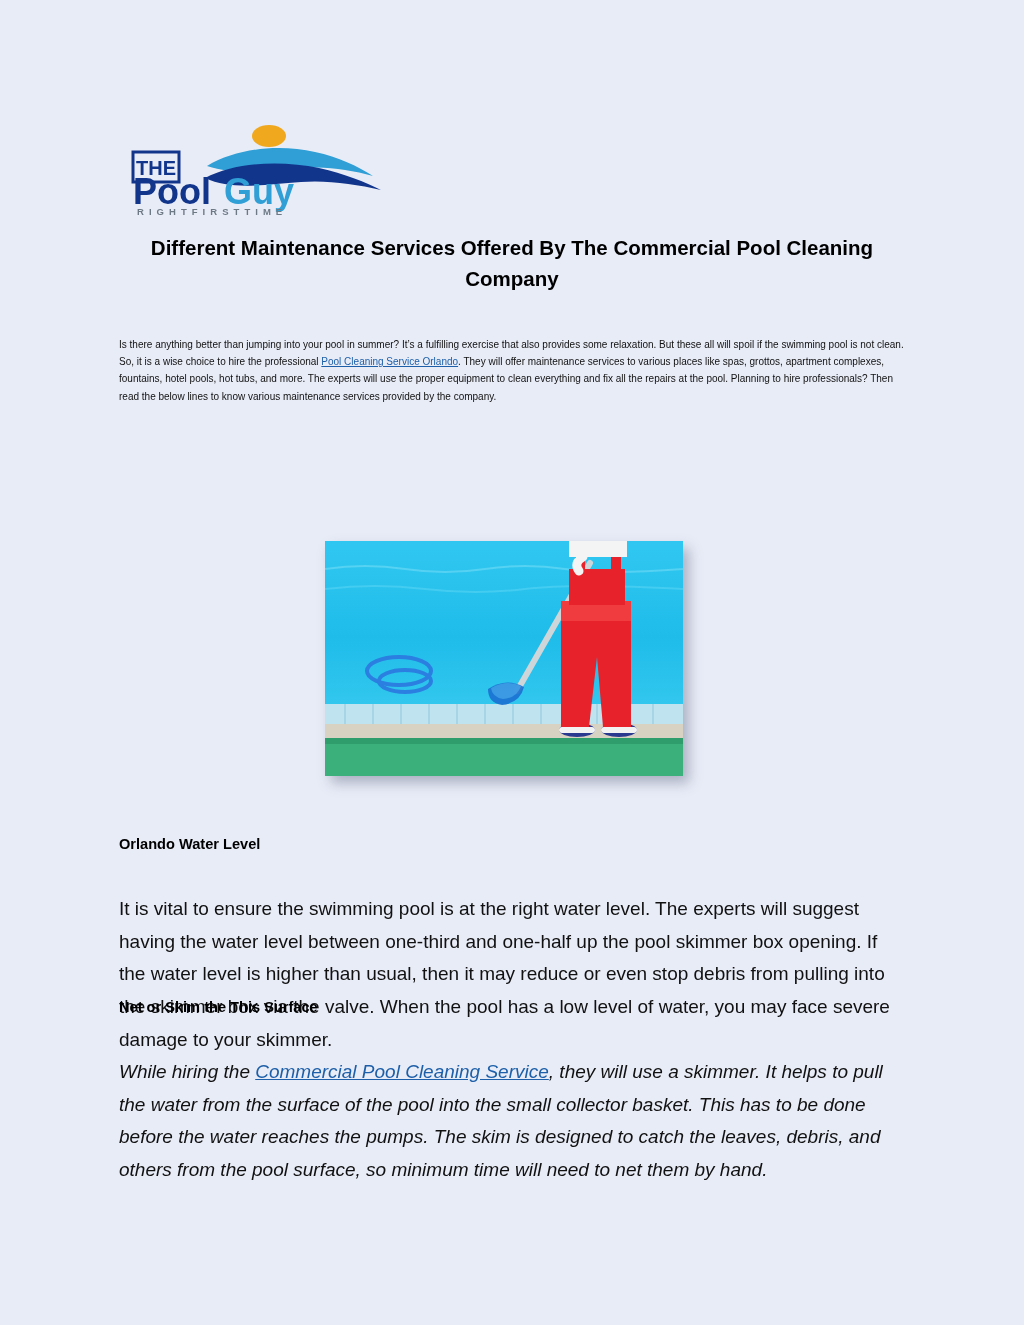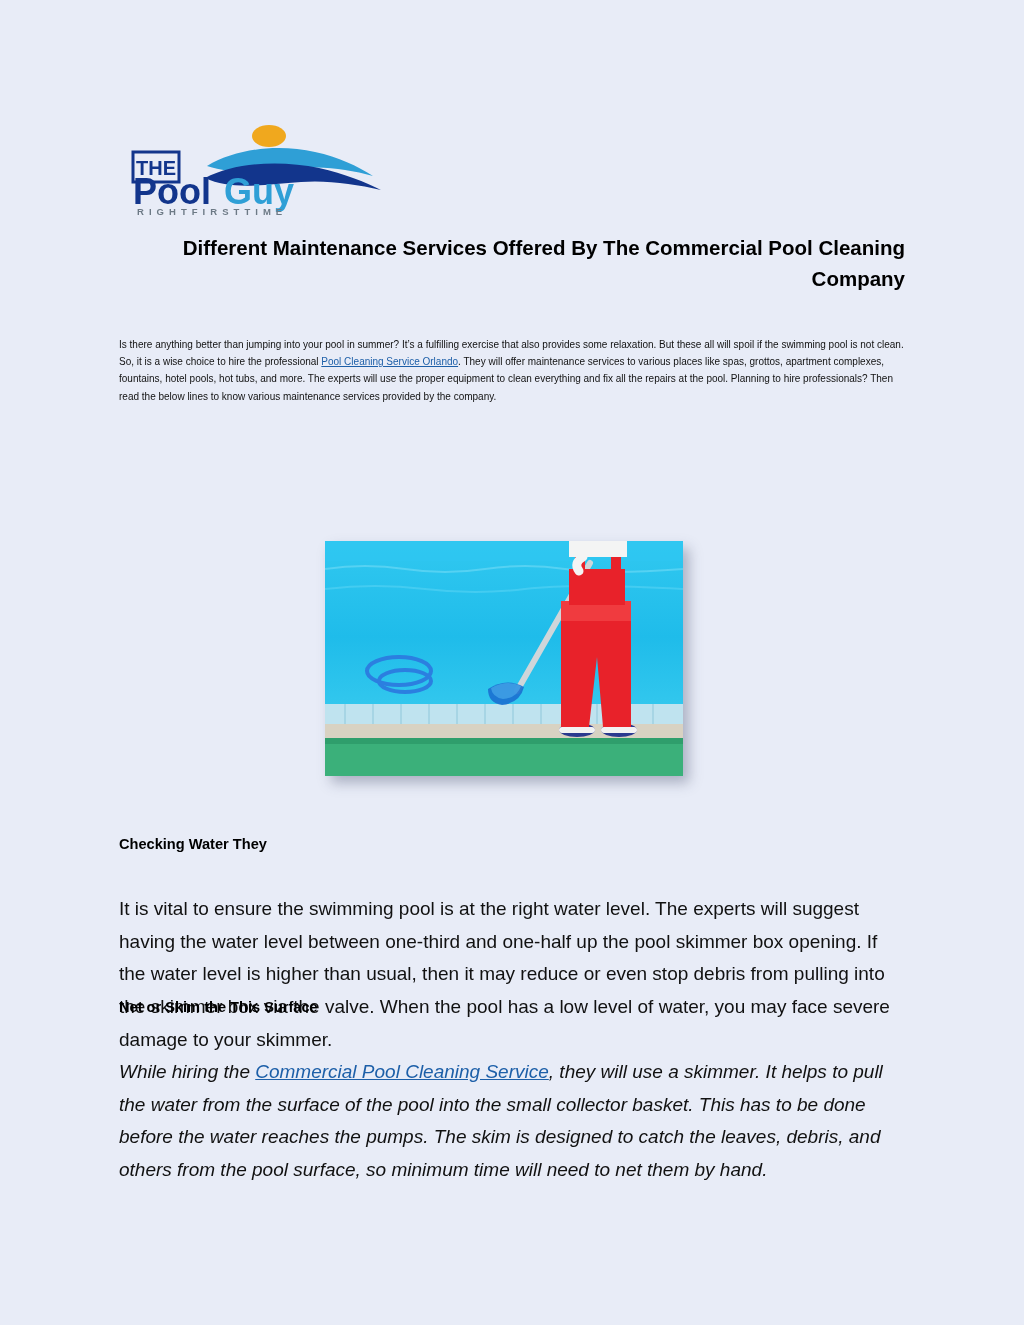--- a/index.html
+++ b/index.html
@@ -31,21 +31,21 @@
     height: 100px;
   }
   .logo-svg { display: block; }
 
   
   .doc-title {
     position: absolute;
     left: 119px;
     top: 232px;
     width: 786px;
-    text-align: right;
+    text-align: center;
     font-size: 20.5px;
     font-weight: bold;
     line-height: 1.52;
     color: #000;
   }
 
   
   .intro {
     position: absolute;
     left: 119px;
@@ -181,19 +181,19 @@
       <rect x="244" y="28" width="56" height="36" fill="#e8222a"></rect>
       <rect x="250" y="8" width="10" height="26" fill="#e8222a"></rect>
       <rect x="286" y="8" width="10" height="26" fill="#e8222a"></rect>
 
       <rect x="244" y="0" width="58" height="16" fill="#f4f4f4"></rect>
 
       <path d="M258 16 q-10 6 -4 14" stroke="#f4f4f4" stroke-width="9" fill="none" stroke-linecap="round"></path>
     </svg>
   </div>
 
-  <div class="section-head" id="head1">Checking Water They</div>
+  <div class="section-head" id="head1">Orlando Water Level</div>
   <p class="section-body" id="body1">It is vital to ensure the swimming pool is at the right water level. The experts will suggest having the water level between one-third and one-half up the pool skimmer box opening. If the water level is higher than usual, then it may reduce or even stop debris from pulling into the skimmer box via the valve. When the pool has a low level of water, you may face severe damage to your skimmer.</p>
 
   <div class="section-head" id="head2">Net or Skim the This Surface</div>
   <p class="section-body" id="body2"><span>While hiring the </span><a class="inline-link" href="#">Commercial Pool Cleaning Service</a><span>, they will use a skimmer. It helps to pull the water from the surface of the pool into the small collector basket. This has to be done before the water reaches the pumps. The skim is designed to catch the leaves, debris, and others from the pool surface, so minimum time will need to net them by hand.</span></p>
 
 </div>
 
 </body></html>

